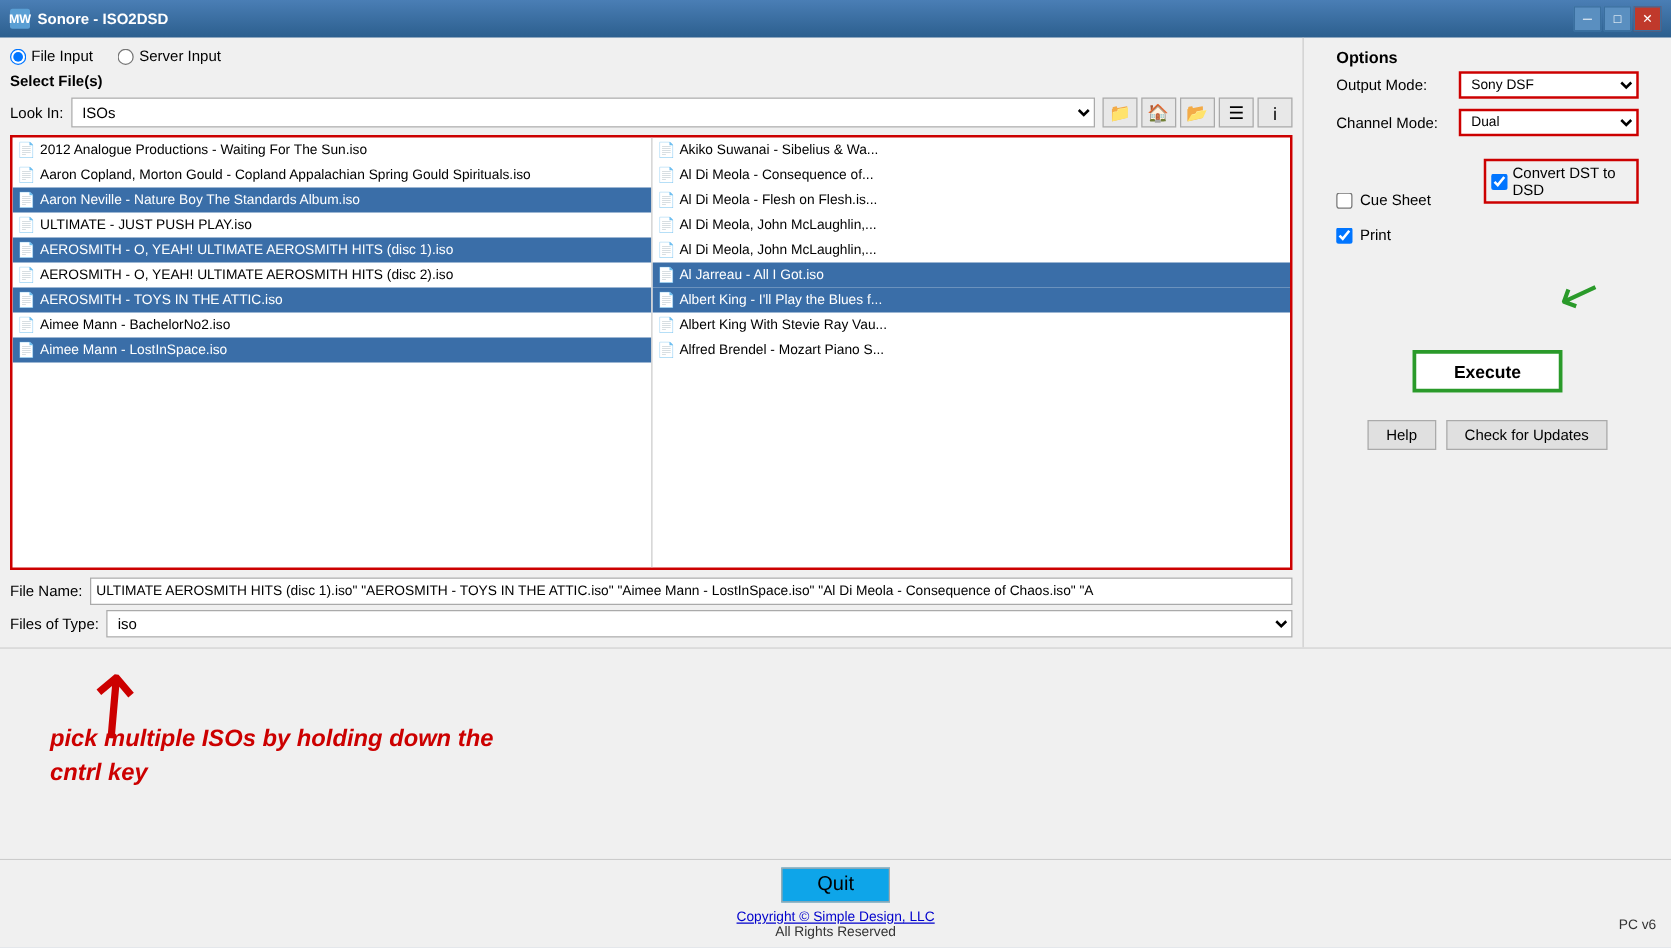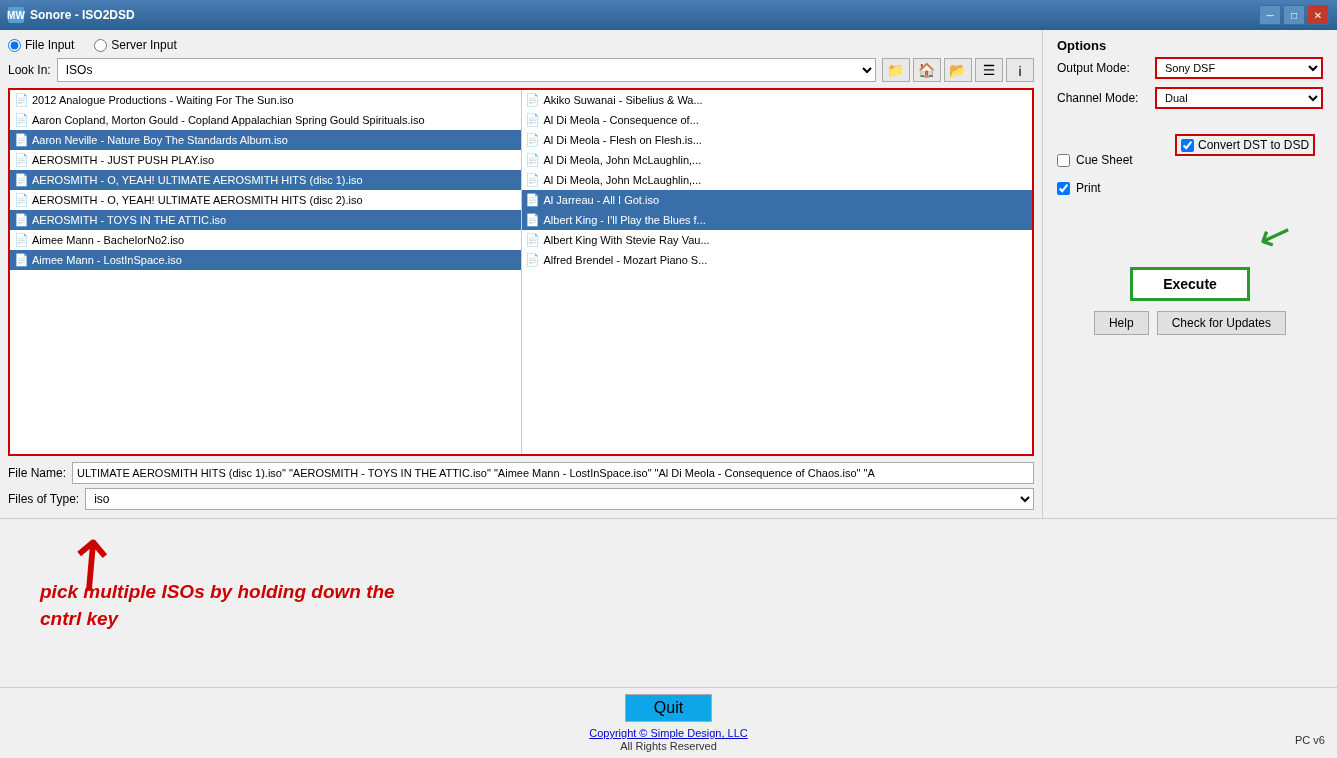--- a/index.html
+++ b/index.html
@@ -206,21 +206,21 @@
     }
     .checkbox-label { font-size: 12px; }
     .execute-btn {
       background: white;
       border: 3px solid #2a9a2a;
       color: black;
       font-size: 14px;
       font-weight: bold;
       padding: 6px 20px;
       cursor: pointer;
-      margin: 10px auto;
+      margin: 22px auto;
       display: block;
       width: 120px;
     }
     .help-update-row {
       display: flex;
       gap: 8px;
       justify-content: center;
     }
     .help-btn, .update-btn {
       background: #e0e0e0;
@@ -259,21 +259,21 @@
     }
     .left-file-section {
       flex: 1;
       display: flex;
       flex-direction: column;
       padding: 8px;
       justify-content: space-between;
     }
     .right-options-section {
       width: 295px;
-      padding: 8px 14px;
+      padding: 8px 26px;
       border-left: 1px solid #ccc;
       display: flex;
       flex-direction: column;
     }
     .bottom-section {
       flex: 0 0 240px;
       display: flex;
       flex-direction: column;
       border-top: 1px solid #ccc;
     }
@@ -321,20 +321,21 @@
         <label>
           <input type="radio" name="inputMode" checked="" style="">
           <span>File Input</span>
         </label>
         <label>
           <input type="radio" name="inputMode" style="">
           <span>Server Input</span>
         </label>
       </div>
 
+      <div class="select-files-label">Select File(s)</div>
 
       <div class="look-in-row">
         <span class="look-in-label">Look In:</span>
         <select class="look-in-select">
           <option>ISOs</option>
         </select>
         <div class="toolbar-icons">
           <button class="toolbar-icon-btn">📁</button>
           <button class="toolbar-icon-btn">🏠</button>
           <button class="toolbar-icon-btn">📂</button>
@@ -353,21 +354,21 @@
           <div class="file-item">
             <span class="file-icon">📄</span>
             <span>Aaron Copland, Morton Gould - Copland Appalachian Spring Gould Spirituals.iso</span>
           </div>
           <div class="file-item selected">
             <span class="file-icon">📄</span>
             <span>Aaron Neville - Nature Boy The Standards Album.iso</span>
           </div>
           <div class="file-item">
             <span class="file-icon">📄</span>
-            <span>AEROSMITH - JUST PUSH PLAY.iso</span>
+            <span>ULTIMATE - JUST PUSH PLAY.iso</span>
           </div>
           <div class="file-item selected">
             <span class="file-icon">📄</span>
             <span>AEROSMITH - O, YEAH! ULTIMATE AEROSMITH HITS (disc 1).iso</span>
           </div>
           <div class="file-item">
             <span class="file-icon">📄</span>
             <span>AEROSMITH - O, YEAH! ULTIMATE AEROSMITH HITS (disc 2).iso</span>
           </div>
           <div class="file-item selected">

